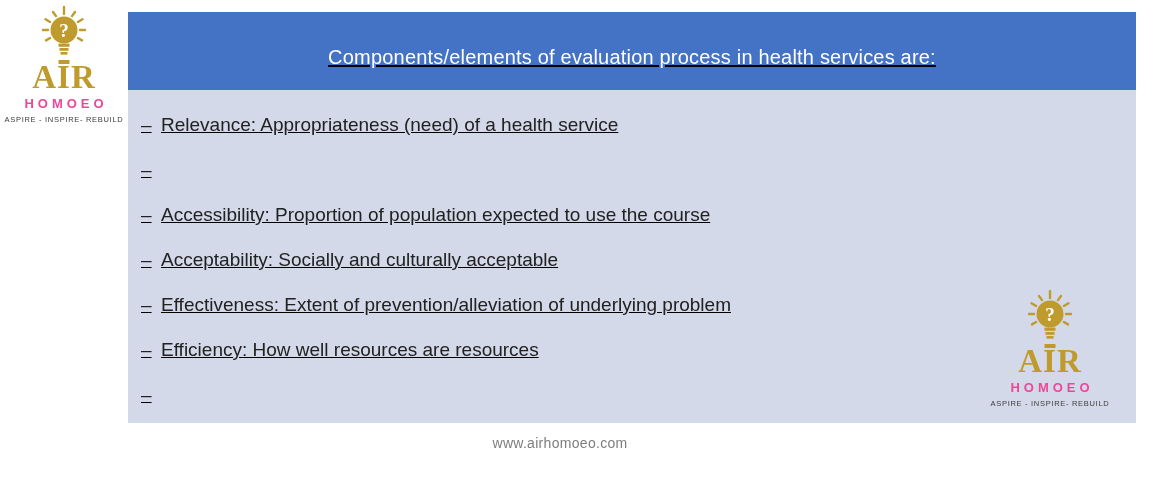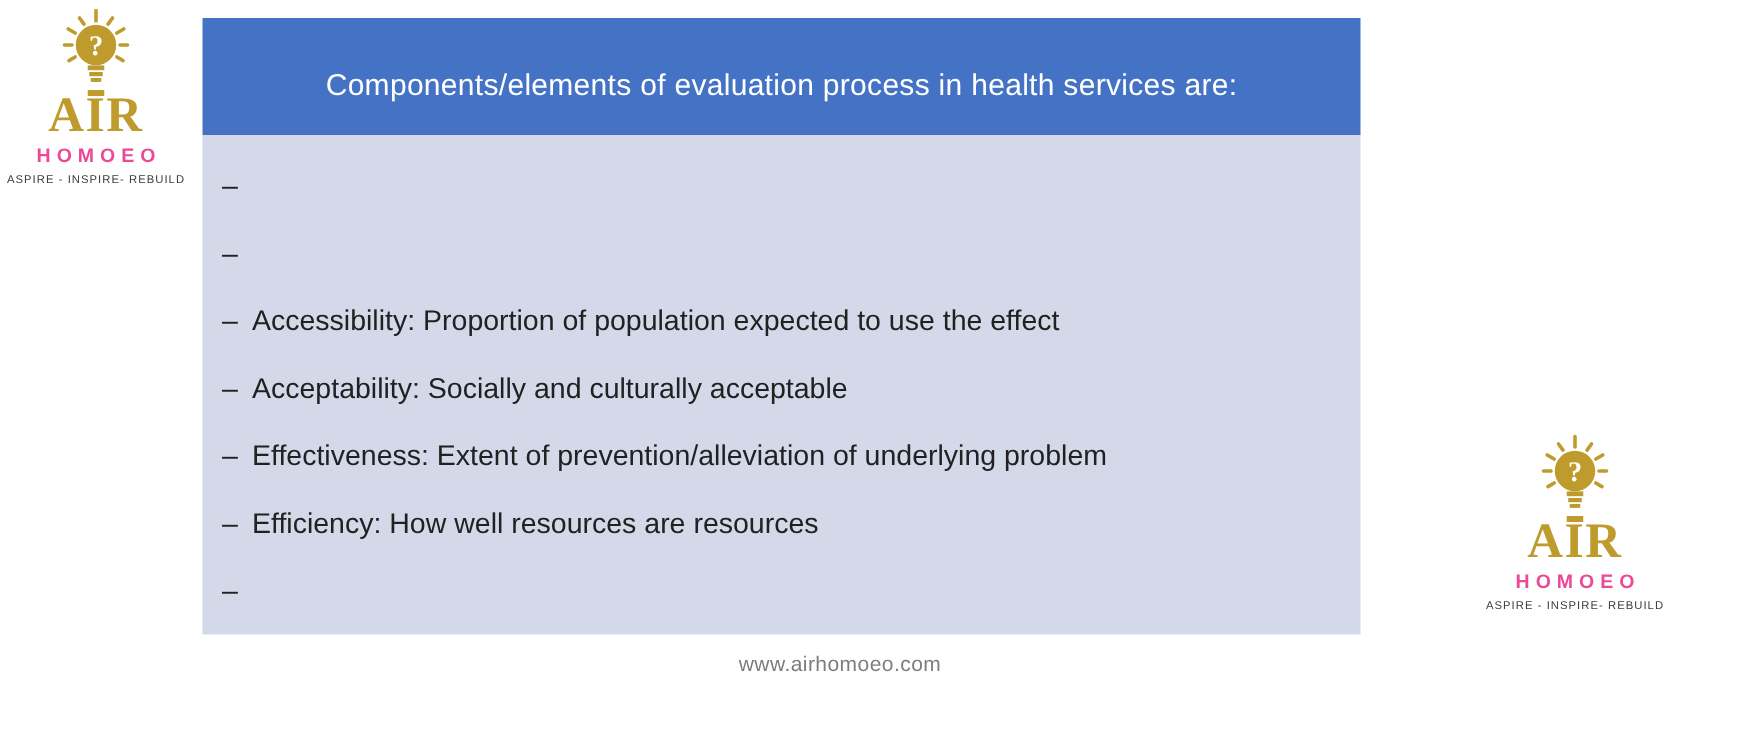--- a/index.html
+++ b/index.html
@@ -57,23 +57,24 @@
     font-size: 7.5px;
     letter-spacing: 0.7px;
     color: #3c3c3c;
     margin-top: 4px;
     white-space: nowrap;
   }
 
   
   .content-box {
     position: absolute;
-    left: 135px;
+    left: 128px;
     top: 12px;
-    width: 772px;
+    width: 1008px;
+    text-decoration: underline;
   }
   .content-header {
     height: 78px;
     background: #4472c4;
     display: flex;
     align-items: center;
     justify-content: center;
     padding-top: 12px;
   }
   .content-title {
@@ -142,27 +143,28 @@
 </div>
 
 <div class="content-box">
   <div class="content-header">
     <div class="content-title">Components/elements of evaluation process in health services are:</div>
   </div>
   <div class="content-body">
     <ul class="bullet-list">
       <li class="bullet-item">
         <span class="bullet-dash">–</span>
-      </li>
-      <li class="bullet-item">
-        <span class="bullet-dash">–</span>
-      </li>
-      <li class="bullet-item">
-        <span class="bullet-dash">–</span>
-        <span>Accessibility: Proportion of population expected to use the effect</span>
+        <span>Relevance: Appropriateness (need) of a health service</span>
+      </li>
+      <li class="bullet-item">
+        <span class="bullet-dash">–</span>
+      </li>
+      <li class="bullet-item">
+        <span class="bullet-dash">–</span>
+        <span>Accessibility: Proportion of population expected to use the course</span>
       </li>
       <li class="bullet-item">
         <span class="bullet-dash">–</span>
         <span>Acceptability: Socially and culturally acceptable</span>
       </li>
       <li class="bullet-item">
         <span class="bullet-dash">–</span>
         <span>Effectiveness: Extent of prevention/alleviation of underlying problem</span>
       </li>
       <li class="bullet-item">

